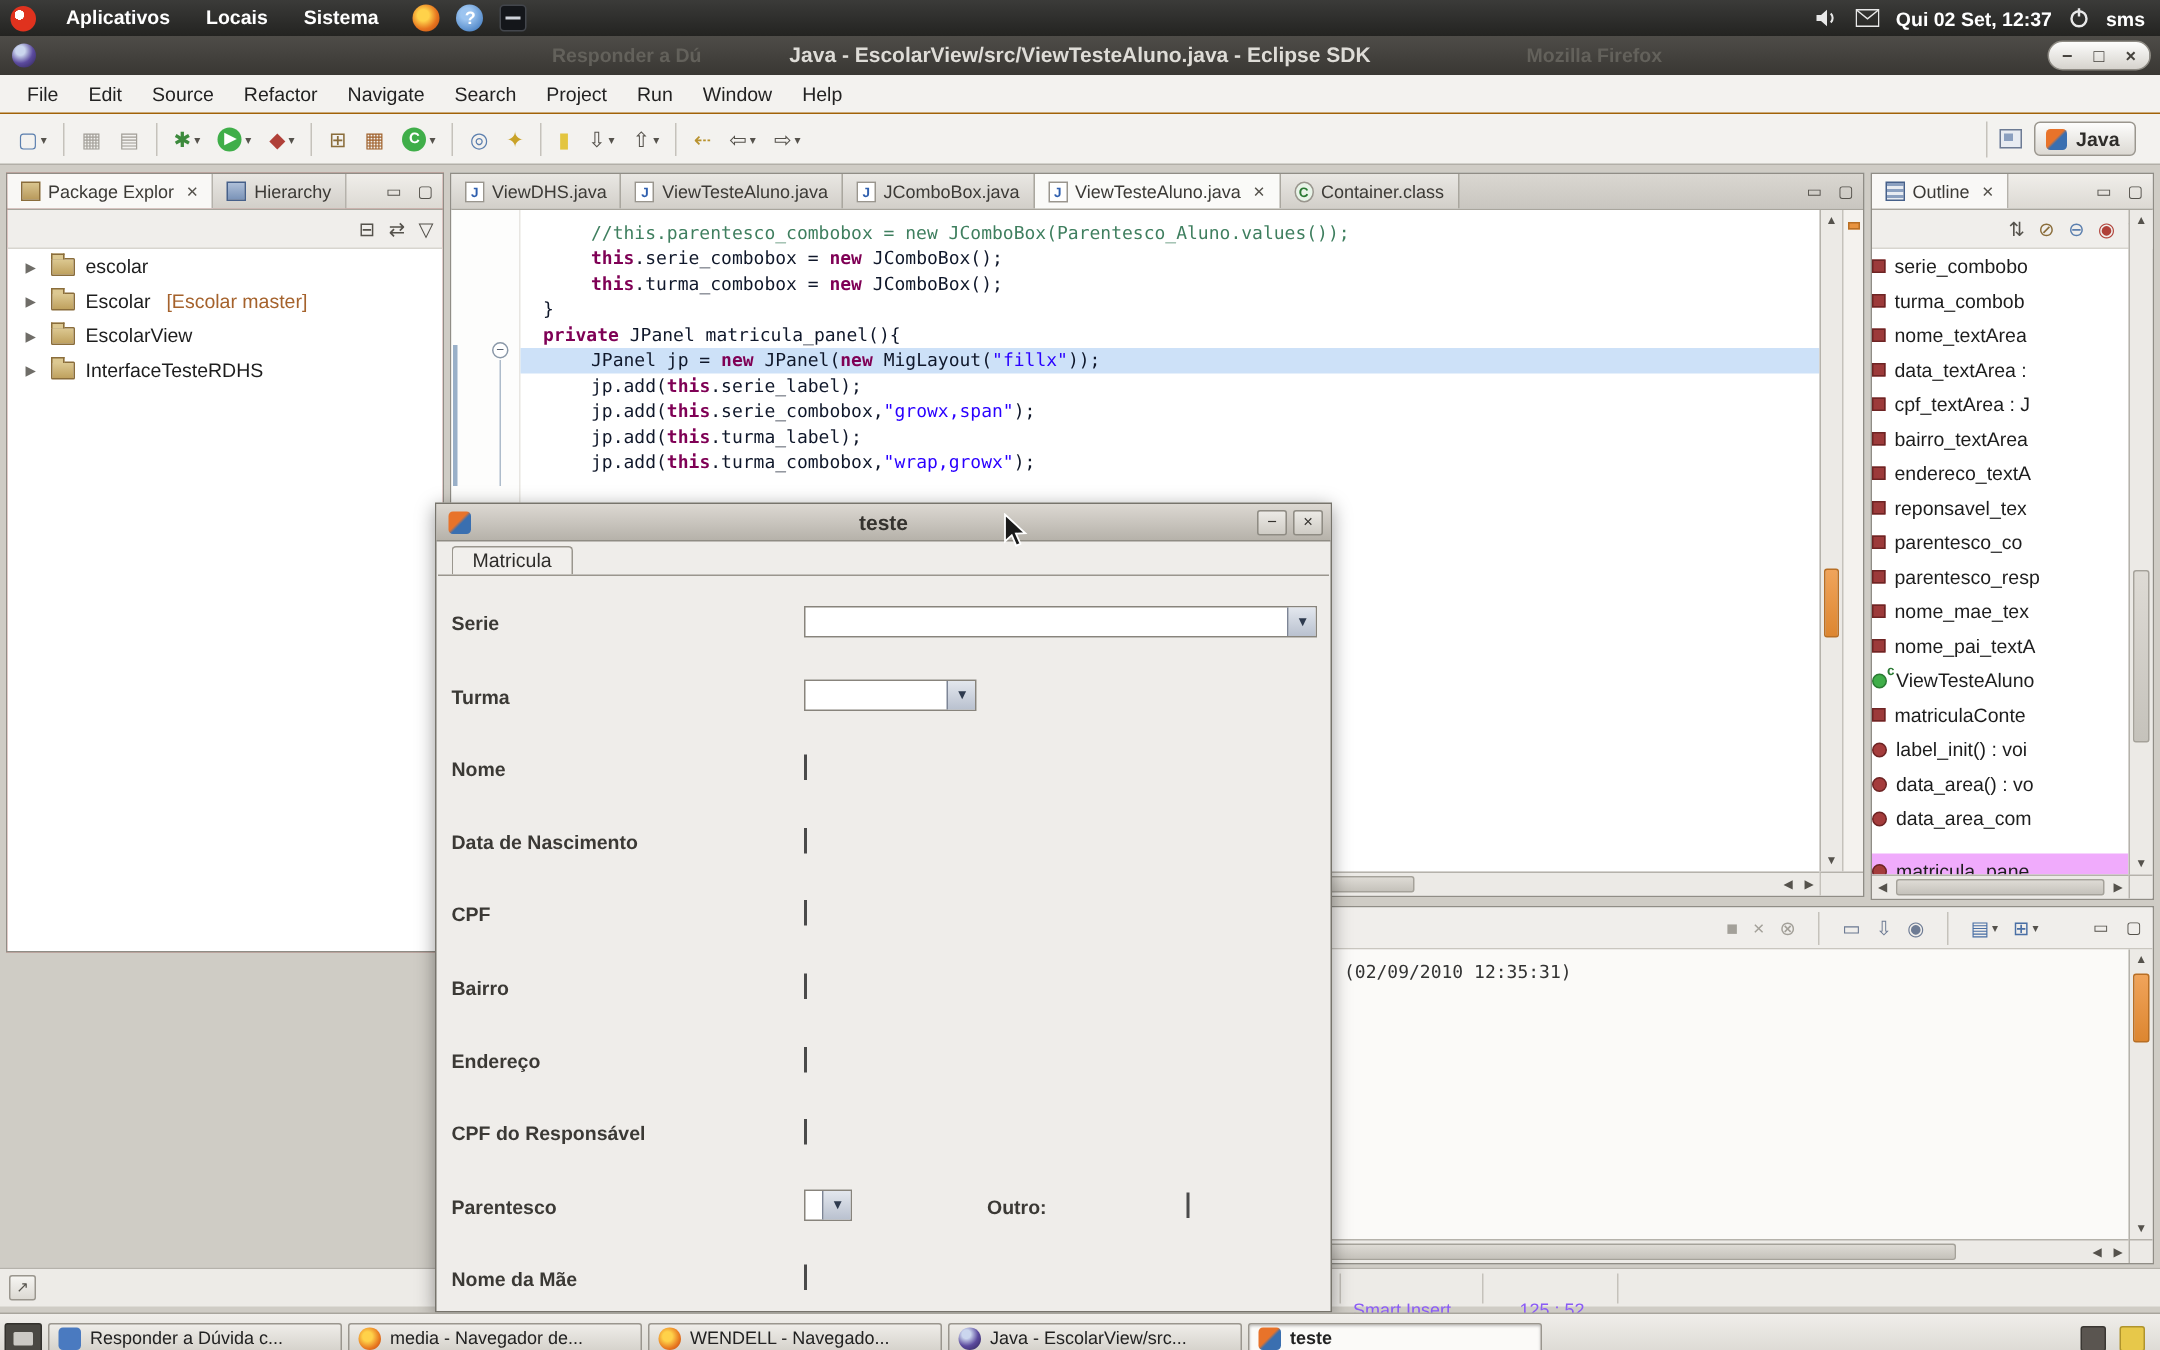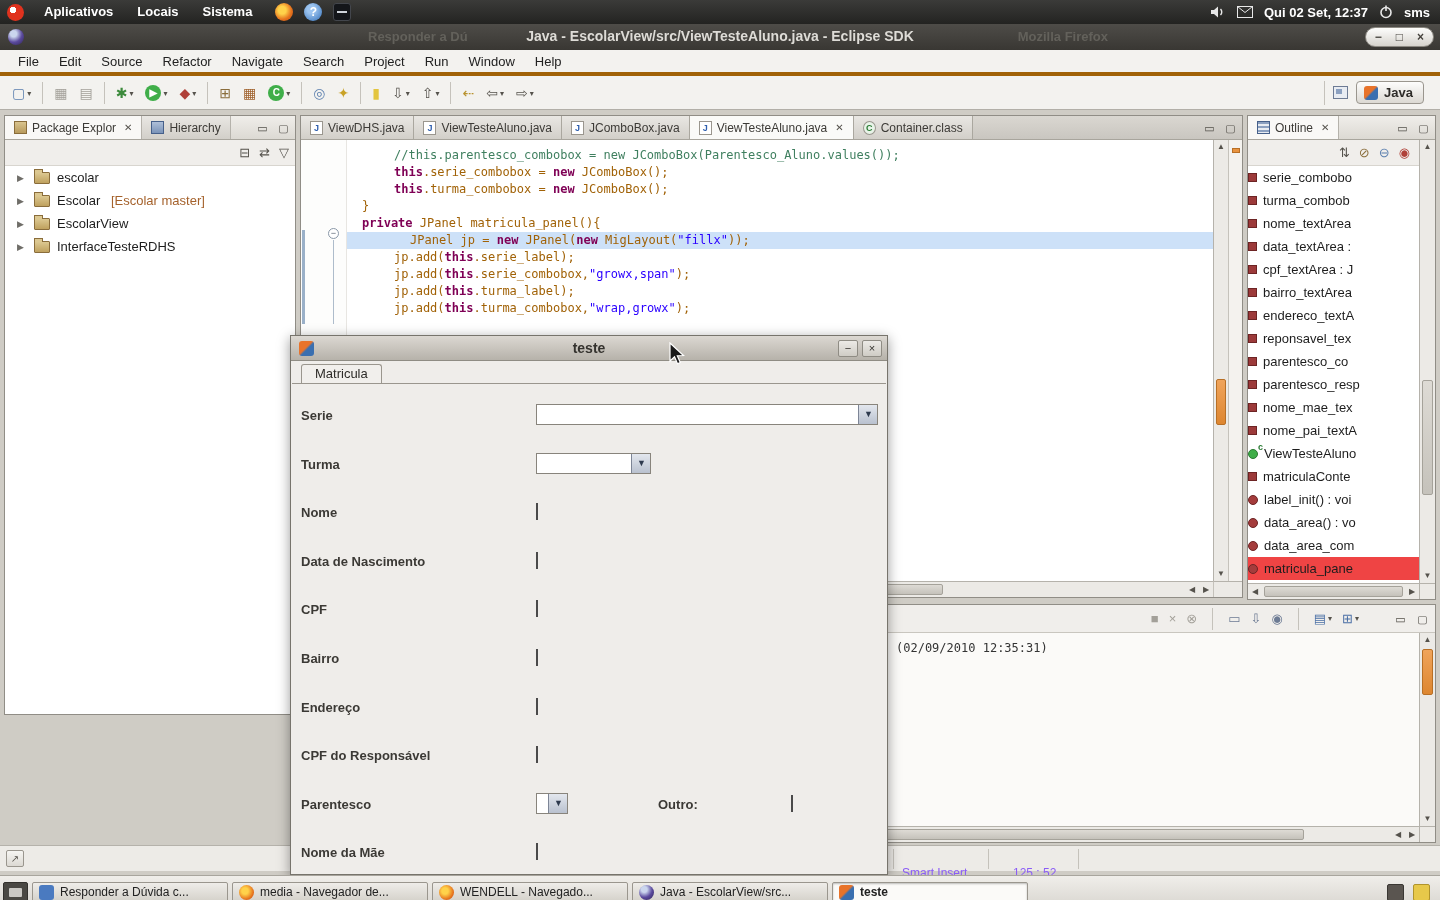--- a/index.html
+++ b/index.html
@@ -24,21 +24,21 @@
   .eclipse{position:absolute;left:0;top:24px;width:1440px;height:851px;background:#cfccc5;}
   .titlebar{position:absolute;left:0;top:0;width:100%;height:26px;background:linear-gradient(#4e4c48,#393733);}
   .tb-eclipse-icon{position:absolute;left:8px;top:5px;width:16px;height:16px;border-radius:50%;background:radial-gradient(circle at 35% 30%,#cbd6ee 0 20%,#5b4a9e 55%,#2c2350);}
   .tb-title{position:absolute;left:0;right:0;top:4px;text-align:center;color:#dedcd7;font-weight:bold;font-size:14px;}
   .tb-ghost{position:absolute;top:5px;color:#63615b;font-weight:bold;font-size:13px;}
   .tb-ghost.l{left:368px;}
   .tb-ghost.r{right:332px;}
   .tb-controls{position:absolute;right:6px;top:3px;height:20px;background:linear-gradient(#fdfdfc,#d6d3cd);border:1px solid #8c8982;border-radius:10px;display:flex;align-items:center;padding:0 9px;gap:14px;color:#45423d;font-size:12px;font-weight:bold;}
   .wc{cursor:default;line-height:18px;}
 
-  .menubar{position:absolute;left:0;top:26px;width:100%;height:26px;background:#f3f2ef;border-bottom:4px solid #a16207;display:flex;align-items:center;padding-left:8px;}
+  .menubar{position:absolute;left:0;top:26px;width:100%;height:26px;background:#f3f2ef;border-bottom:1px solid #a16207;display:flex;align-items:center;padding-left:8px;}
   .menu-item{padding:0 10px;font-size:13px;color:#222;line-height:25px;}
 
   .toolbar{position:absolute;left:0;top:52px;width:100%;height:34px;background:#f3f2ef;border-bottom:1px solid #b2afa8;display:flex;align-items:center;padding-left:6px;}
   .toolbar-icons{display:flex;align-items:center;}
   .tb-btn{display:flex;align-items:flex-end;padding:3px 4px;margin:0 1px;border:1px solid transparent;border-radius:3px;}
   .tb-btn .glyph{font-size:14px;line-height:16px;}
   .glyph.circ{width:16px;height:16px;border-radius:50%;text-align:center;font-size:10px;line-height:16px;font-weight:bold;}
   .dd{font-size:8px;color:#55524c;margin-left:2px;line-height:14px;}
   .tb-btn-sep,.c-btn-sep{width:1px;height:22px;background:#c5c2bb;margin:0 5px;}
   .perspectives{margin-left:auto;display:flex;align-items:center;gap:8px;padding-right:16px;}
@@ -62,21 +62,21 @@
   .vt-btn .glyph{font-size:13px;line-height:15px;}
   .tab-ic{width:13px;height:13px;flex:none;}
   .tab-ic.pkg{background:linear-gradient(#d9c48e,#b89a5c);border:1px solid #8a6d3b;}
   .tab-ic.hier{background:linear-gradient(#aebfd8,#7a93b8);border:1px solid #46608a;}
   .tab-ic.outl{background:repeating-linear-gradient(#8ba0c0 0 2px,#e8ecf2 2px 4px);border:1px solid #46608a;}
   .file-icon{width:13px;height:14px;background:#fff;border:1px solid #9a968e;font-size:9px;font-weight:bold;text-align:center;line-height:13px;flex:none;}
   .file-icon.jav{color:#2f5fae;}
   .file-icon.cls{color:#2a7a33;border-radius:50%;background:#e8f4e8;}
 
   
-  .pkg-view{left:4px;top:91px;width:292px;height:600px;background:#fca5a5;}
+  .pkg-view{left:4px;top:91px;width:292px;height:520px;background:#fca5a5;}
   .tree{position:absolute;left:0;top:50px;right:0;bottom:0;background:#fff;overflow:hidden;}
   .tree-row{height:23px;display:flex;align-items:center;gap:7px;padding-left:12px;white-space:nowrap;}
   .tw-arrow{color:#6f6d68;font-size:9px;width:10px;flex:none;}
   .proj-icon{width:16px;height:12px;background:linear-gradient(#dcc891,#bfa15e);border:1px solid #8a6d3b;border-radius:1px;position:relative;flex:none;}
   .proj-icon::before{content:"";position:absolute;left:-1px;top:-4px;width:7px;height:3px;background:#dcc891;border:1px solid #8a6d3b;border-bottom:none;}
   .tree-label{font-size:13px;color:#1d1d1d;}
   .tree-deco{font-size:13px;color:#a5622c;}
 
   
   .editor-view{left:300px;top:91px;width:943px;height:483px;}
@@ -85,42 +85,42 @@
   .etab.active{background:#fafaf8;}
   .etab-label{color:#3c3a36;}
   .code-wrap{position:absolute;left:0;top:24px;right:29px;bottom:16px;background:#fff;overflow:hidden;}
   .gutter{position:absolute;left:0;top:0;bottom:0;width:46px;background:#fdfdfc;border-right:1px solid #e8e6e2;}
   .range-bar{position:absolute;left:1px;top:90px;width:3px;height:94px;background:#9ab0c8;}
   .fold-icon{position:absolute;left:27px;top:88px;width:11px;height:11px;border:1px solid #8a98a8;border-radius:50%;background:#fff;color:#55606e;font-size:9px;line-height:9px;text-align:center;}
   .fold-line{position:absolute;left:32px;top:100px;width:1px;height:84px;background:#aebccb;}
   .code-lines{position:absolute;left:46px;top:7px;right:0;font-family:"DejaVu Sans Mono",monospace;font-size:12px;}
   .code-line{height:17px;line-height:17px;white-space:pre;}
   .code-line.hl{background:#cde1f8;}
-  .tok-p{color:#a16207;}
+  .tok-p{color:#0f172a;}
   .tok-kw{color:#7f0055;font-weight:bold;}
   .tok-str{color:#2a00ff;}
   .tok-cmt{color:#3f7f5f;}
 
   .scroll{background:#eceae6;position:absolute;}
   .sb-ar{position:absolute;width:100%;text-align:center;color:#55524c;font-size:8px;line-height:14px;}
   .thumb{position:absolute;border-radius:2px;}
   .thumb.orange{background:linear-gradient(#f0a45b,#dd8630);border:1px solid #b86f25;}
   .thumb.gray{background:linear-gradient(#dedbd5,#c5c2bb);border:1px solid #a5a29a;}
   .ed-vscroll{right:14px;top:24px;bottom:16px;width:15px;border-left:1px solid #b5b2ab;}
   .overview{position:absolute;right:0;top:24px;bottom:16px;width:14px;background:#f4f2ee;border-left:1px solid #c5c2bb;}
   .ov-tick{position:absolute;left:3px;width:8px;height:5px;background:#e8933f;border:1px solid #b86f25;}
   .ed-hscroll{left:0;right:29px;bottom:0;height:16px;border-top:1px solid #b5b2ab;}
   .corner{position:absolute;right:0;bottom:0;width:29px;height:16px;background:#eceae6;border-top:1px solid #b5b2ab;border-left:1px solid #c5c2bb;}
   .h-ar{position:absolute;top:0;width:14px;height:100%;text-align:center;color:#55524c;font-size:8px;line-height:15px;}
 
   
   .outline-view{left:1247px;top:91px;width:189px;height:485px;}
   .outline-list{position:absolute;left:0;top:50px;right:16px;bottom:16px;background:#fff;overflow:hidden;}
   .o-row{height:23px;display:flex;align-items:center;gap:6px;font-size:13px;color:#1d1d1d;white-space:nowrap;}
-  .o-row.sel{background:#ef4444;}
+  .o-row.sel{background:#f0abfc;margin-top:12px;}
   .o-ic{flex:none;position:relative;}
   .o-ic.field{width:9px;height:9px;background:#9c3a3a;border:1px solid #6d2424;}
   .o-ic.method{width:10px;height:10px;border-radius:50%;background:#a43c3c;border:1px solid #6d2424;}
   .o-ic.ctor{width:10px;height:10px;border-radius:50%;background:#3fae49;border:1px solid #2a7a33;}
   .ctor-c{position:absolute;right:-6px;top:-8px;font-size:9px;color:#2a7a33;font-weight:bold;}
   .o-label{overflow:hidden;text-overflow:clip;}
   .ol-vscroll{right:0;top:24px;bottom:16px;width:16px;border-left:1px solid #b5b2ab;}
   .ol-hscroll{left:0;right:16px;bottom:0;height:16px;border-top:1px solid #b5b2ab;}
   .ol-corner{position:absolute;right:0;bottom:0;width:16px;height:16px;background:#eceae6;border-top:1px solid #b5b2ab;border-left:1px solid #b5b2ab;}
 
@@ -405,21 +405,21 @@
           <span class="range-bar"></span>
           <span class="fold-icon">−</span>
           <span class="fold-line"></span>
         </div>
         <div class="code-lines">
             <div class="code-line" style="padding-left: 47px;"><span class="tok-cmt">//this.parentesco_combobox = new JComboBox(Parentesco_Aluno.values());</span></div>
             <div class="code-line" style="padding-left: 47px;"><span class="tok-kw">this</span><span class="tok-p">.serie_combobox = </span><span class="tok-kw">new</span><span class="tok-p"> JComboBox();</span></div>
             <div class="code-line" style="padding-left: 47px;"><span class="tok-kw">this</span><span class="tok-p">.turma_combobox = </span><span class="tok-kw">new</span><span class="tok-p"> JComboBox();</span></div>
             <div class="code-line" style="padding-left: 15px;"><span class="tok-p">}</span></div>
             <div class="code-line" style="padding-left: 15px;"><span class="tok-kw">private</span><span class="tok-p"> JPanel matricula_panel(){</span></div>
-            <div class="code-line hl" style="padding-left: 63px;"><span class="tok-p">JPanel jp = </span><span class="tok-kw">new</span><span class="tok-p"> JPanel(</span><span class="tok-kw">new</span><span class="tok-p"> MigLayout(</span><span class="tok-str">"fillx"</span><span class="tok-p">));</span></div>
+            <div class="code-line hl" style="padding-left: 47px;"><span class="tok-p">JPanel jp = </span><span class="tok-kw">new</span><span class="tok-p"> JPanel(</span><span class="tok-kw">new</span><span class="tok-p"> MigLayout(</span><span class="tok-str">"fillx"</span><span class="tok-p">));</span></div>
             <div class="code-line" style="padding-left: 47px;"><span class="tok-p">jp.add(</span><span class="tok-kw">this</span><span class="tok-p">.serie_label);</span></div>
             <div class="code-line" style="padding-left: 47px;"><span class="tok-p">jp.add(</span><span class="tok-kw">this</span><span class="tok-p">.serie_combobox,</span><span class="tok-str">"growx,span"</span><span class="tok-p">);</span></div>
             <div class="code-line" style="padding-left: 47px;"><span class="tok-p">jp.add(</span><span class="tok-kw">this</span><span class="tok-p">.turma_label);</span></div>
             <div class="code-line" style="padding-left: 47px;"><span class="tok-p">jp.add(</span><span class="tok-kw">this</span><span class="tok-p">.turma_combobox,</span><span class="tok-str">"wrap,growx"</span><span class="tok-p">);</span></div>
           </div>
       </div>
       <div class="scroll ed-vscroll">
         <span class="sb-ar" style="top:0;">▲</span>
         <span class="sb-ar" style="bottom:0;">▼</span>
         <span class="thumb orange" style="left:2px;right:2px;top:239px;height:46px;"></span>

